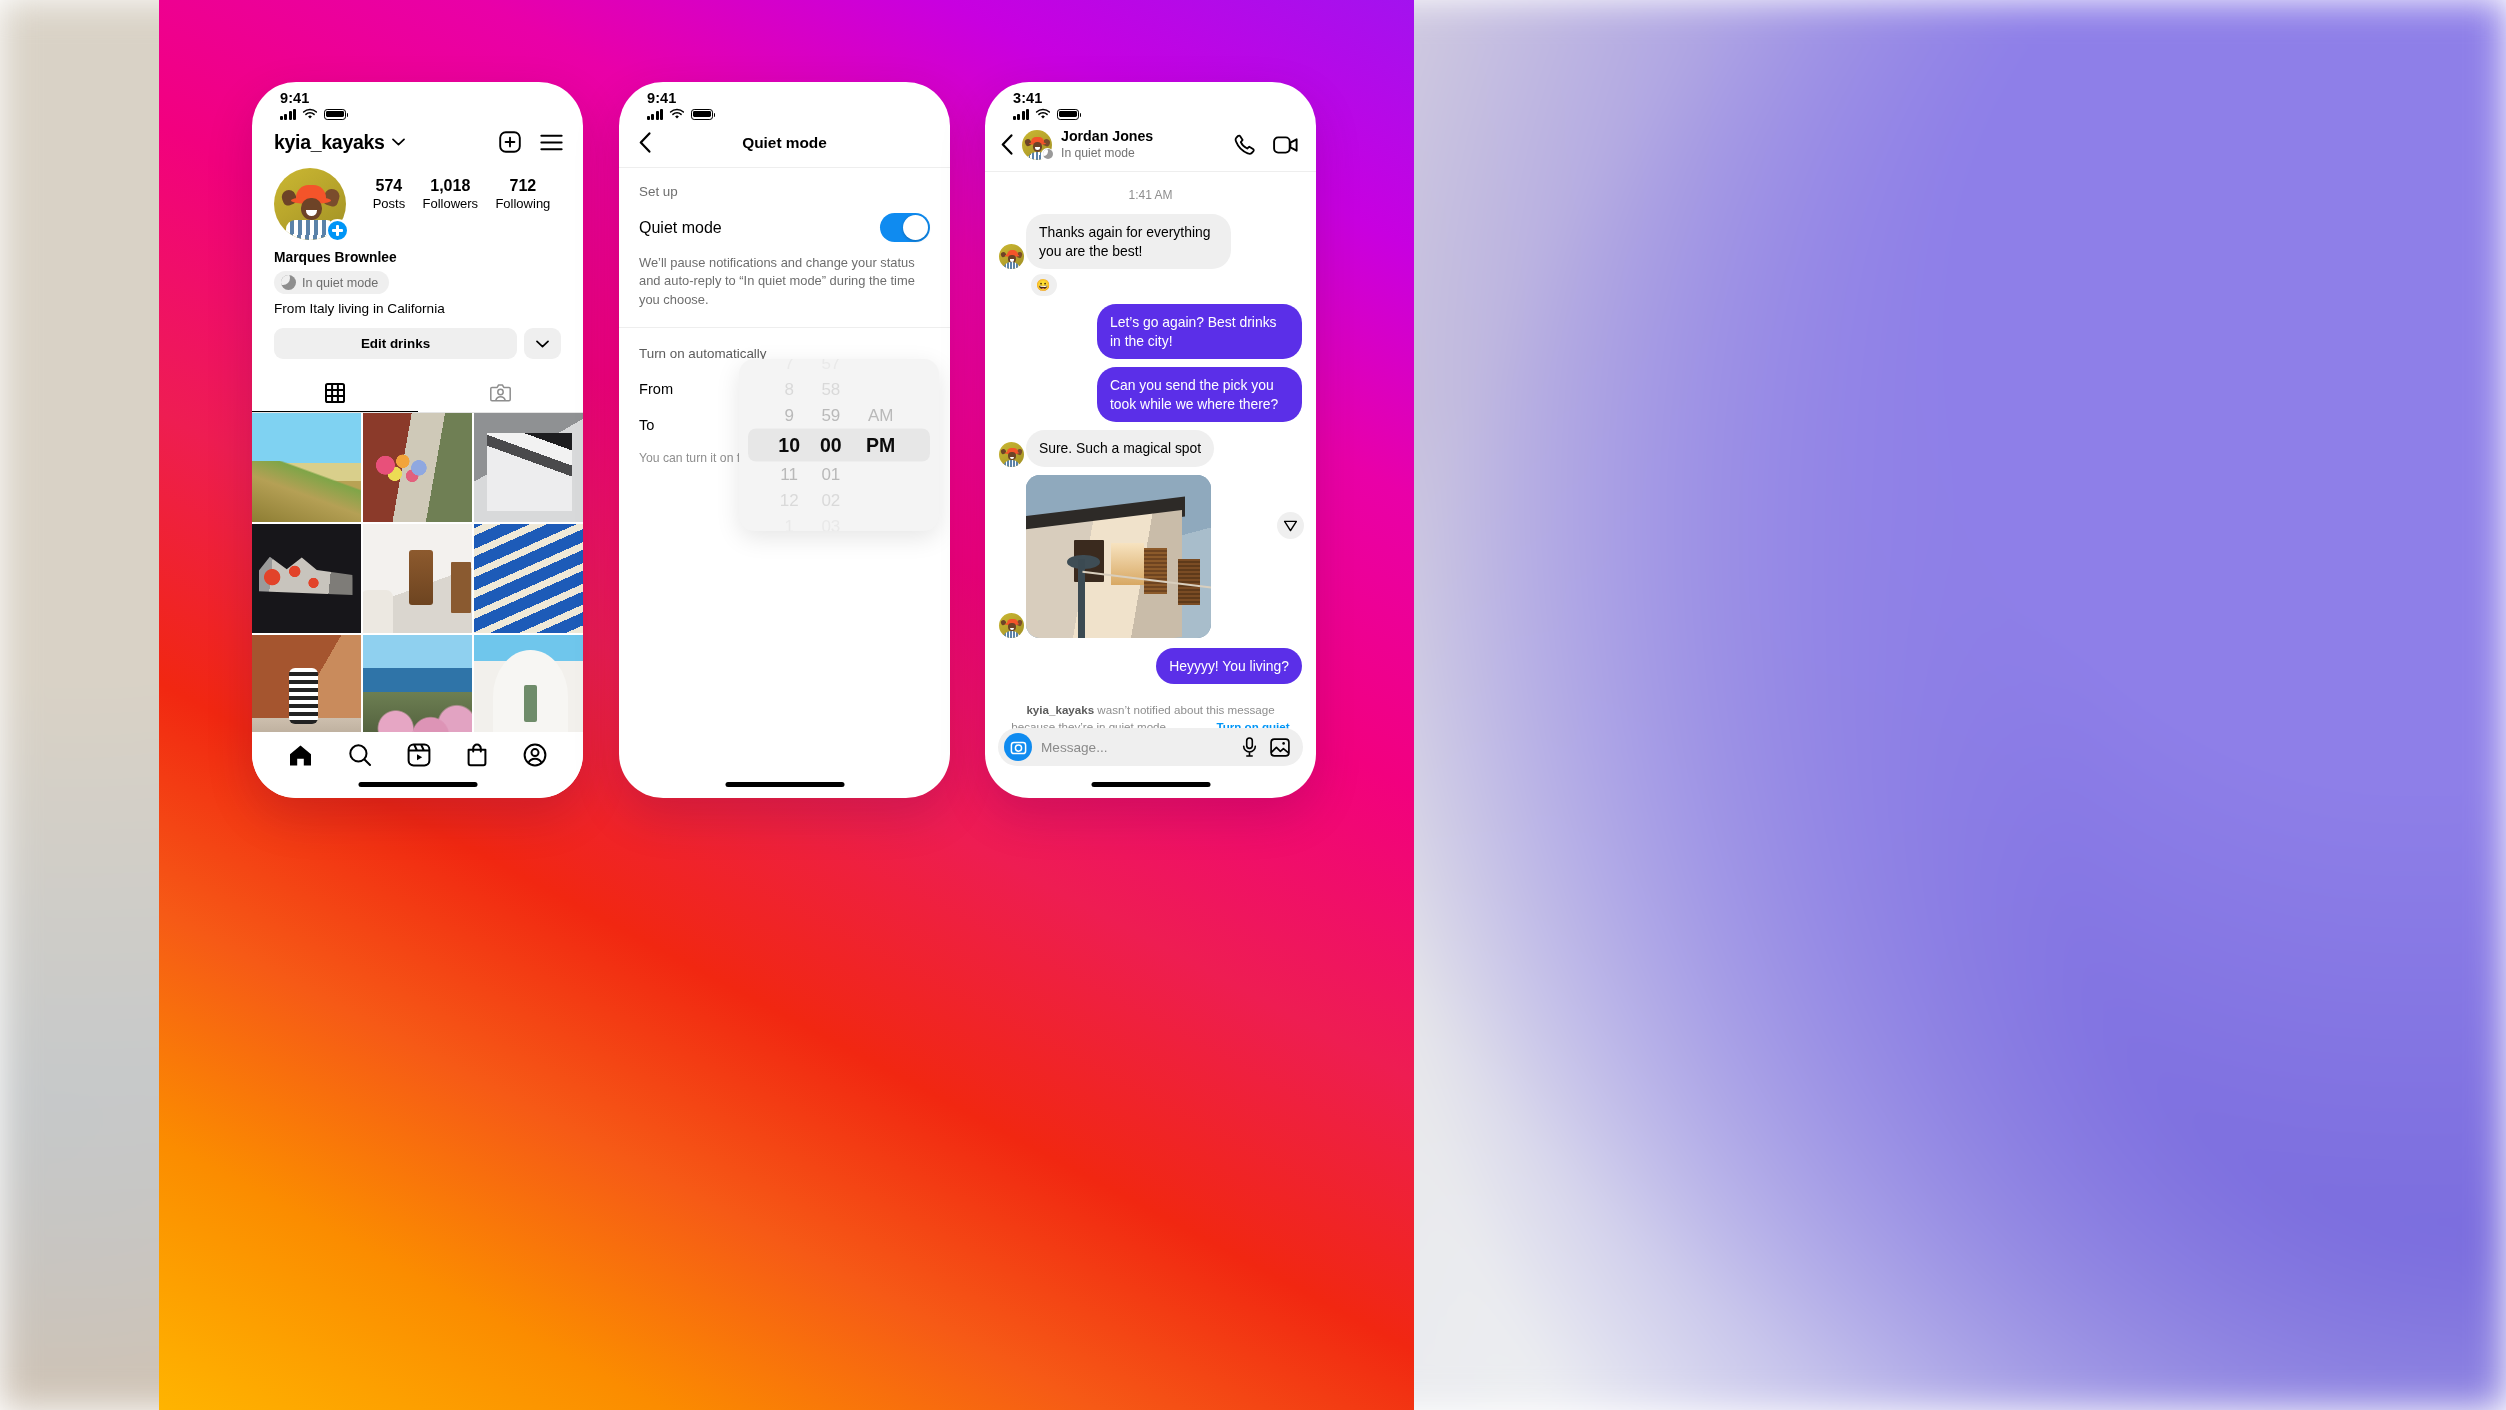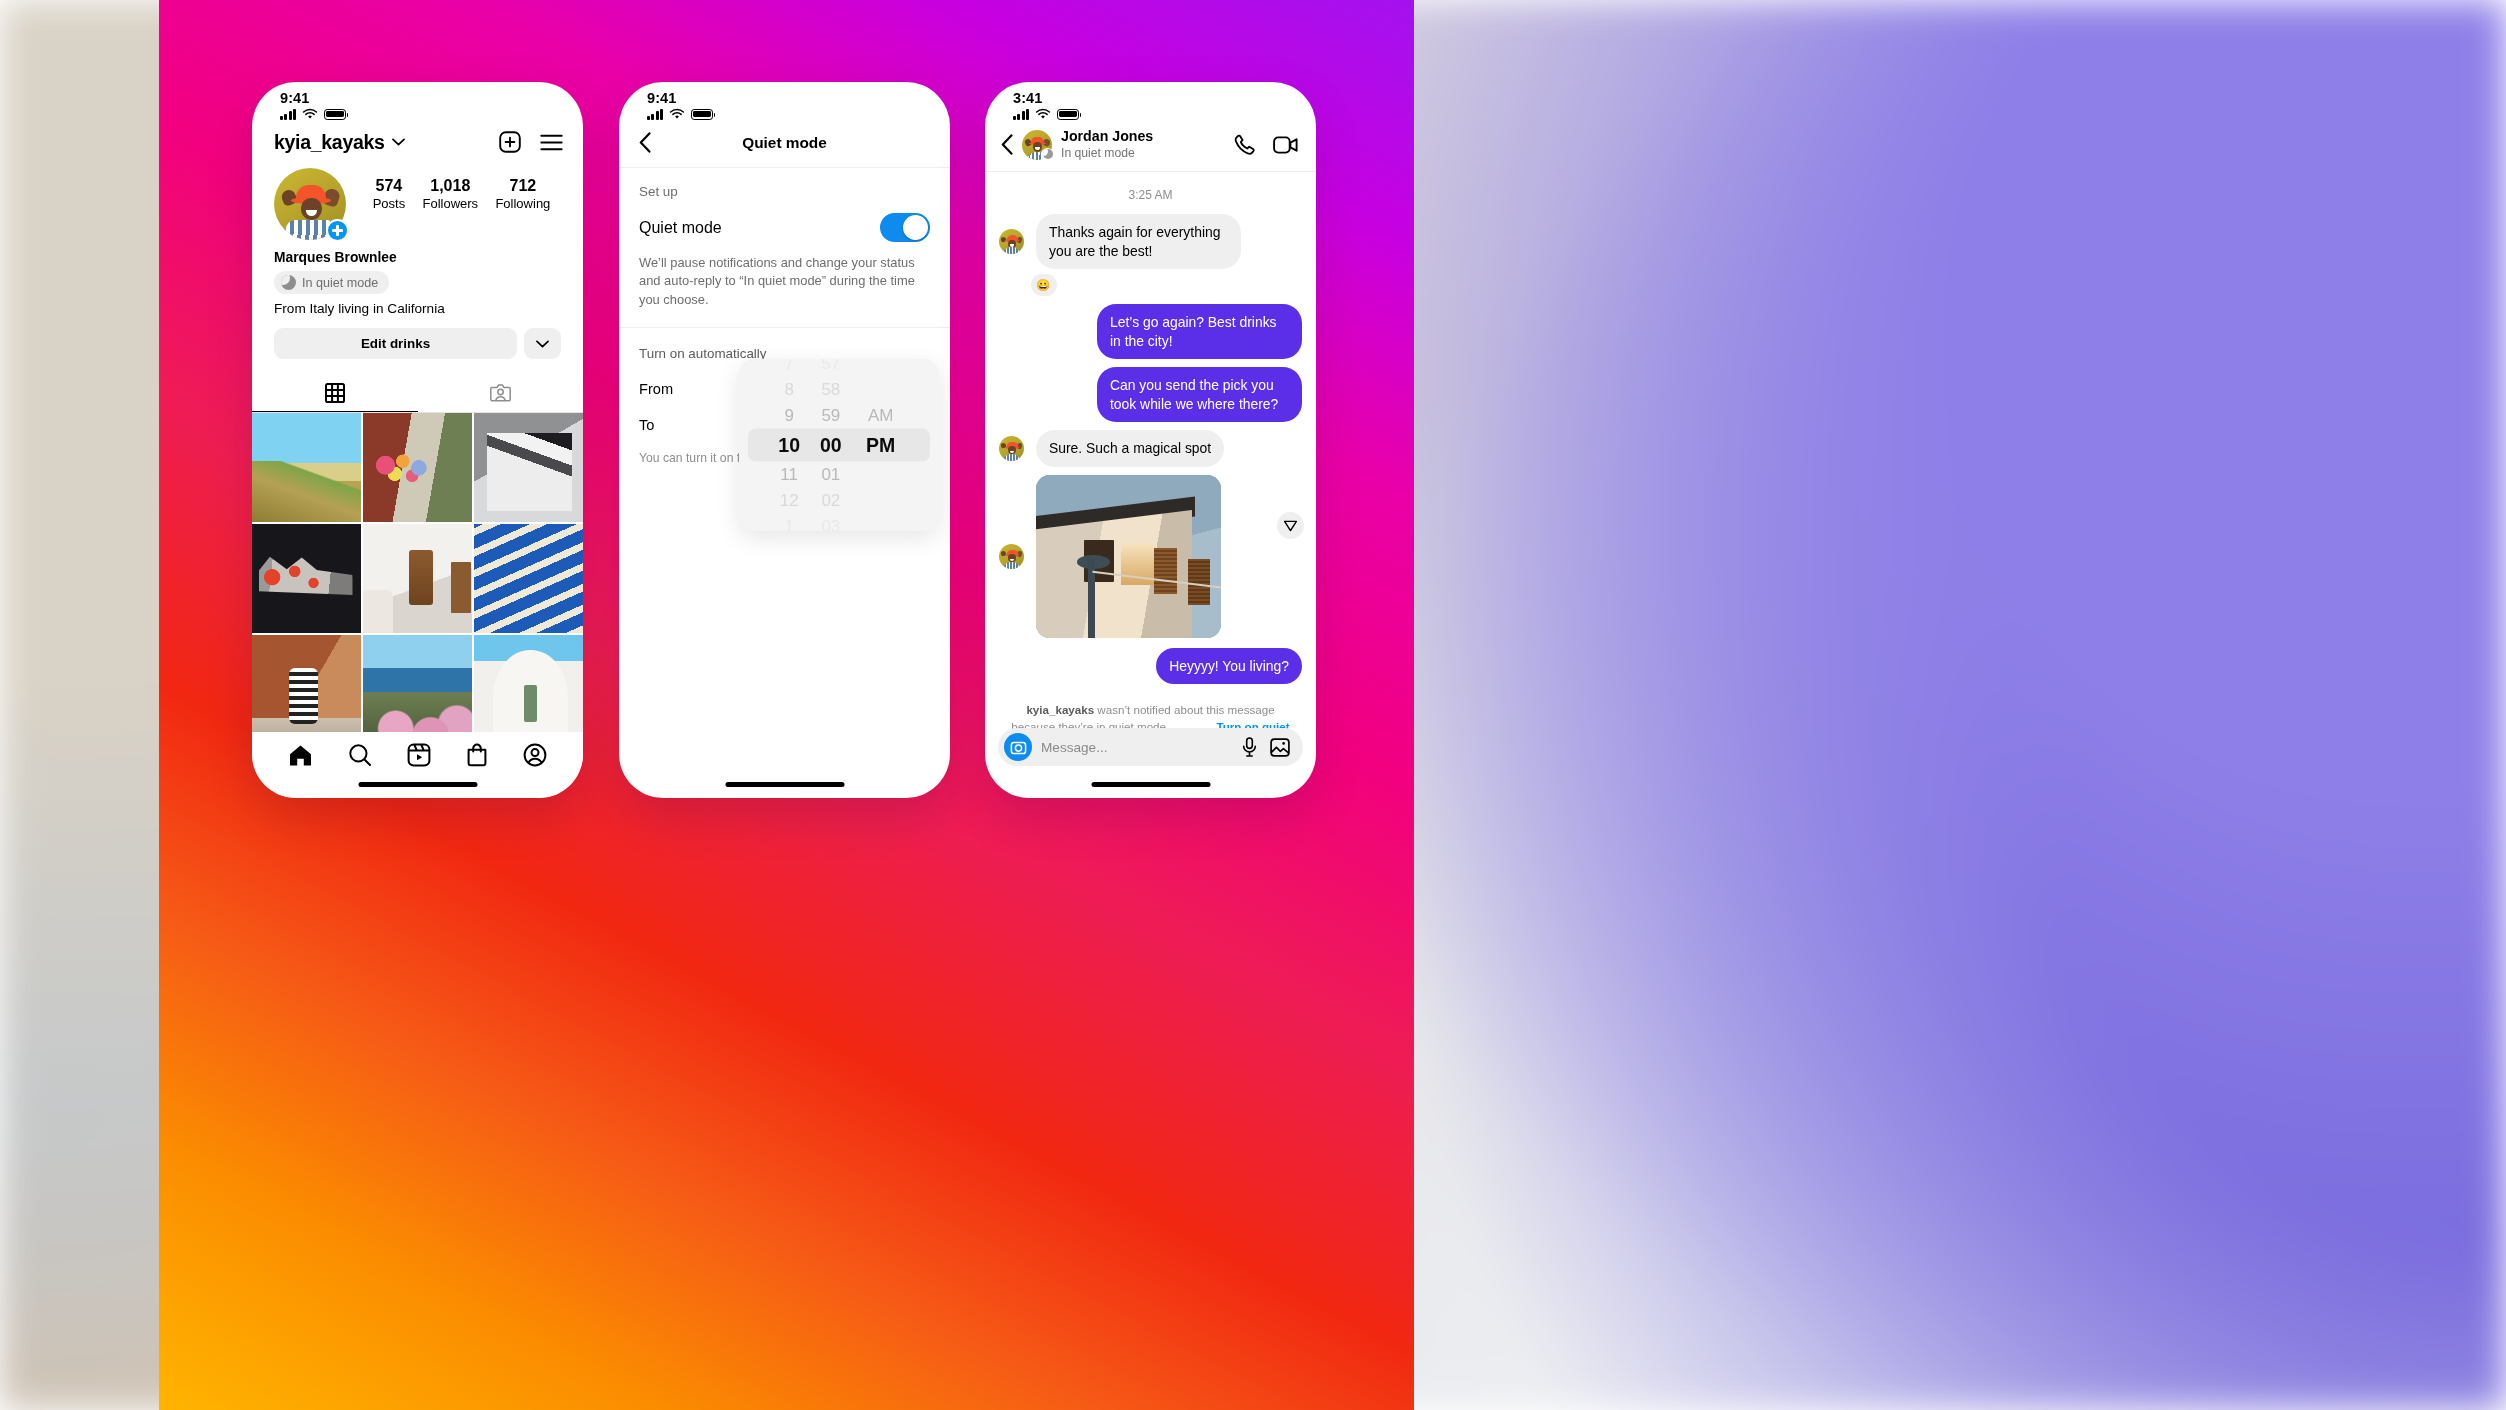--- a/index.html
+++ b/index.html
@@ -254,21 +254,21 @@
                    border-radius:50%; background:#fff;
                    display:flex; align-items:center; justify-content:center; }
   .av-moon-badge .moon { width:10px; height:10px; background:#9a9a9a; }
   .av-moon-badge .moon::after { background:#fff; left:-3.4px; top:-2.6px; width:9px; height:9px; }
   .p3-name { font-size:14.2px; font-weight:700; color:#000; line-height:1.26; }
   .p3-sub { font-size:12.2px; color:#737373; line-height:1.26; }
   .p3-actions { margin-left:auto; display:flex; align-items:center; gap:17px; }
 
   .chat-body { padding:10px 14px 0 14px; position:relative; }
   .chat-ts { text-align:center; font-size:12px; color:#8e8e8e; margin:6px 0 12px 0; }
-  .msg-row { display:flex; align-items:center; gap:12px; margin-bottom:8px; }
+  .msg-row { display:flex; align-items:flex-end; gap:2px; margin-bottom:8px; }
   .msg-row.out { justify-content:flex-end; }
   .msg-av { width:25px; height:25px; flex:none; position:relative; }
   .msg-av .avatar { width:25px; height:25px; }
   .msg-av .av-hat{left:7.5px;top:6px;width:11px;height:5.4px;}
   .msg-av .av-brim{left:6px;top:10px;width:14px;height:2.6px;}
   .msg-av .av-face{left:9px;top:10.5px;width:7.6px;height:8px;}
   .msg-av .av-smile{left:11px;top:15px;width:4px;height:2.4px;}
   .msg-av .av-handL{left:2px;top:7.4px;width:5px;height:5.4px;}
   .msg-av .av-handR{left:17.6px;top:7.4px;width:5.4px;height:5.8px;}
   .msg-av .av-shirt{left:4px;top:18px;width:17px;height:8px;
@@ -607,21 +607,21 @@
         <path d="M6.2 2.3 8.6 6 6.8 8.1a12.8 12.8 0 0 0 6.4 6.4l2.1-1.8 3.7 2.4c.9.6 1 1.5.3 2.3l-1.6 1.6c-1 1-2.4 1-4 .3A21 21 0 0 1 2.1 7.6c-.7-1.6-.7-3 .3-4l1.6-1.6c.8-.7 1.7-.6 2.2.3Z" stroke="#000" stroke-width="1.8" fill="none" stroke-linejoin="round"></path>
       </svg>
       <svg width="25" height="18" viewBox="0 0 25 18">
         <rect x="1.1" y="1.4" width="15.6" height="15.2" rx="4" stroke="#000" stroke-width="1.9" fill="none"></rect>
         <path d="M17.4 6.6 23.6 3.3v11.4l-6.2-3.3Z" stroke="#000" stroke-width="1.9" fill="none" stroke-linejoin="round"></path>
       </svg>
     </div>
   </div>
 
   <div class="chat-body">
-    <div class="chat-ts">3:25 AM</div>
+    <div class="chat-ts">1:41 AM</div>
 
     <div class="msg-row">
       <div class="msg-av">
         <div class="avatar">
             <div class="av-handL"></div>
             <div class="av-handR"></div>
           <div class="av-hat"></div>
             <div class="av-brim"></div>
           <div class="av-face"></div>
             <div class="av-smile"></div>

